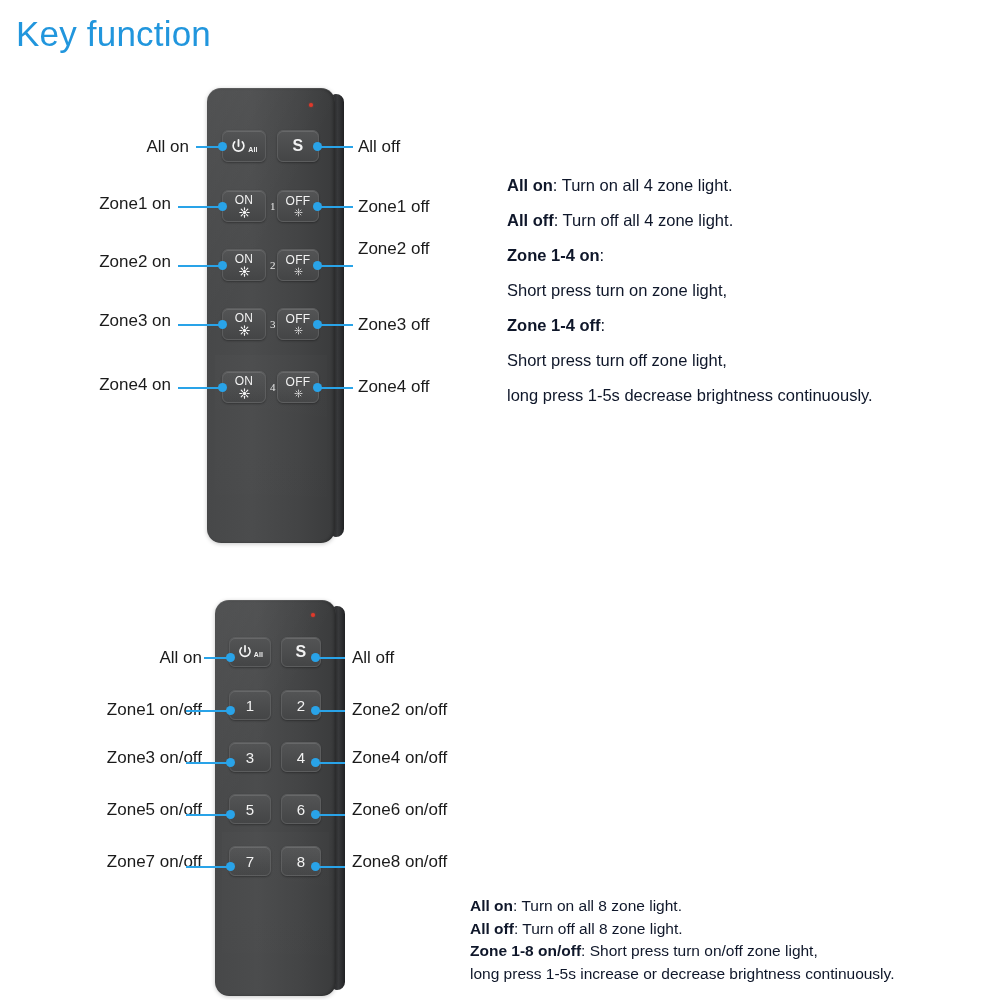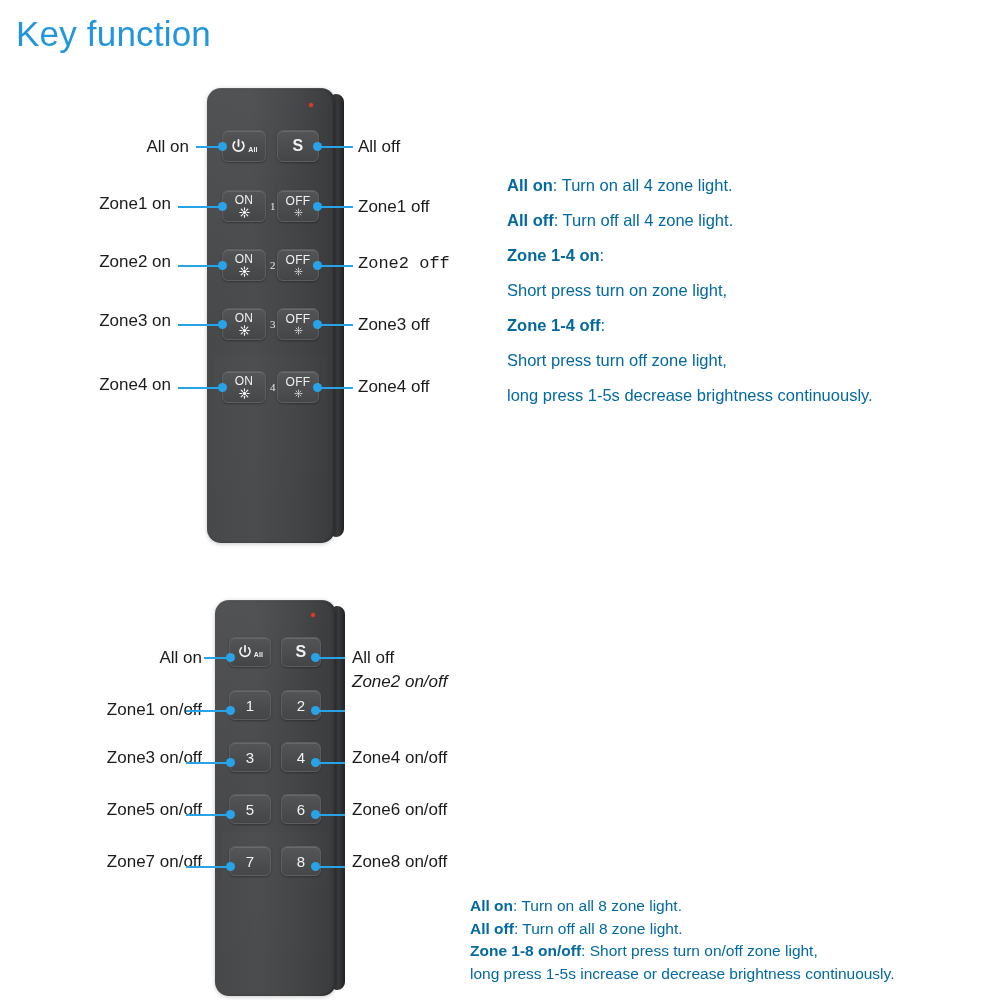--- a/index.html
+++ b/index.html
@@ -134,21 +134,21 @@
     color: #1b1b1b;
     white-space: nowrap;
     line-height: 20px;
   }
   .callout-text.right-side { text-align: left; }
   .callout-text.left-side  { text-align: right; }
 
   
   .desc {
     position: absolute;
-    color: #0369a1;
+    color: #0f172a;
     font-size: 16.5px;
   }
   .desc .row { white-space: nowrap; }
   .desc b { font-weight: 700; }
   .desc-top .row { line-height: 35px; }
   .desc-bottom { font-size: 15.5px; }
   .desc-bottom .row { line-height: 22.5px; }
 </style>
 </head>
 <body>
@@ -336,21 +336,21 @@
   <div class="callout-dot" style="left:313px; top:142px;"></div>
   <div class="callout-line" style="left:318px; top:146px; width:35px;"></div>
   <div class="callout-text right-side" style="left:358px; top:137px;">All off</div>
 
   <div class="callout-dot" style="left:313px; top:202px;"></div>
   <div class="callout-line" style="left:318px; top:206px; width:35px;"></div>
   <div class="callout-text right-side" style="left:358px; top:197px;">Zone1 off</div>
 
   <div class="callout-dot" style="left:313px; top:261px;"></div>
   <div class="callout-line" style="left:318px; top:265px; width:35px;"></div>
-  <div class="callout-text right-side" style="left:358px; top:254px;font-family:Liberation Mono, monospace;">Zone2 off</div>
+  <div class="callout-text right-side" style="left:358px; top:239px;">Zone2 off</div>
 
   <div class="callout-dot" style="left:313px; top:320px;"></div>
   <div class="callout-line" style="left:318px; top:324px; width:35px;"></div>
   <div class="callout-text right-side" style="left:358px; top:315px;">Zone3 off</div>
 
   <div class="callout-dot" style="left:313px; top:383px;"></div>
   <div class="callout-line" style="left:318px; top:387px; width:35px;"></div>
   <div class="callout-text right-side" style="left:358px; top:377px;">Zone4 off</div>
 
   <div class="desc desc-top" style="left:507px; top:168px; width:480px;">
@@ -444,21 +444,21 @@
   <div class="callout-text left-side" style="right:798px; top:852px;">Zone7 on/off</div>
   <div class="callout-line" style="left:186px; top:866px; width:44px;"></div>
   <div class="callout-dot" style="left:226px; top:862px;"></div>
 
   <div class="callout-dot" style="left:311px; top:653px;"></div>
   <div class="callout-line" style="left:316px; top:657px; width:29px;"></div>
   <div class="callout-text right-side" style="left:352px; top:648px;">All off</div>
 
   <div class="callout-dot" style="left:311px; top:706px;"></div>
   <div class="callout-line" style="left:316px; top:710px; width:29px;"></div>
-  <div class="callout-text right-side" style="left:352px; top:672px;font-style:italic;">Zone2 on/off</div>
+  <div class="callout-text right-side" style="left:352px; top:700px;">Zone2 on/off</div>
 
   <div class="callout-dot" style="left:311px; top:758px;"></div>
   <div class="callout-line" style="left:316px; top:762px; width:29px;"></div>
   <div class="callout-text right-side" style="left:352px; top:748px;">Zone4 on/off</div>
 
   <div class="callout-dot" style="left:311px; top:810px;"></div>
   <div class="callout-line" style="left:316px; top:814px; width:29px;"></div>
   <div class="callout-text right-side" style="left:352px; top:800px;">Zone6 on/off</div>
 
   <div class="callout-dot" style="left:311px; top:862px;"></div>

